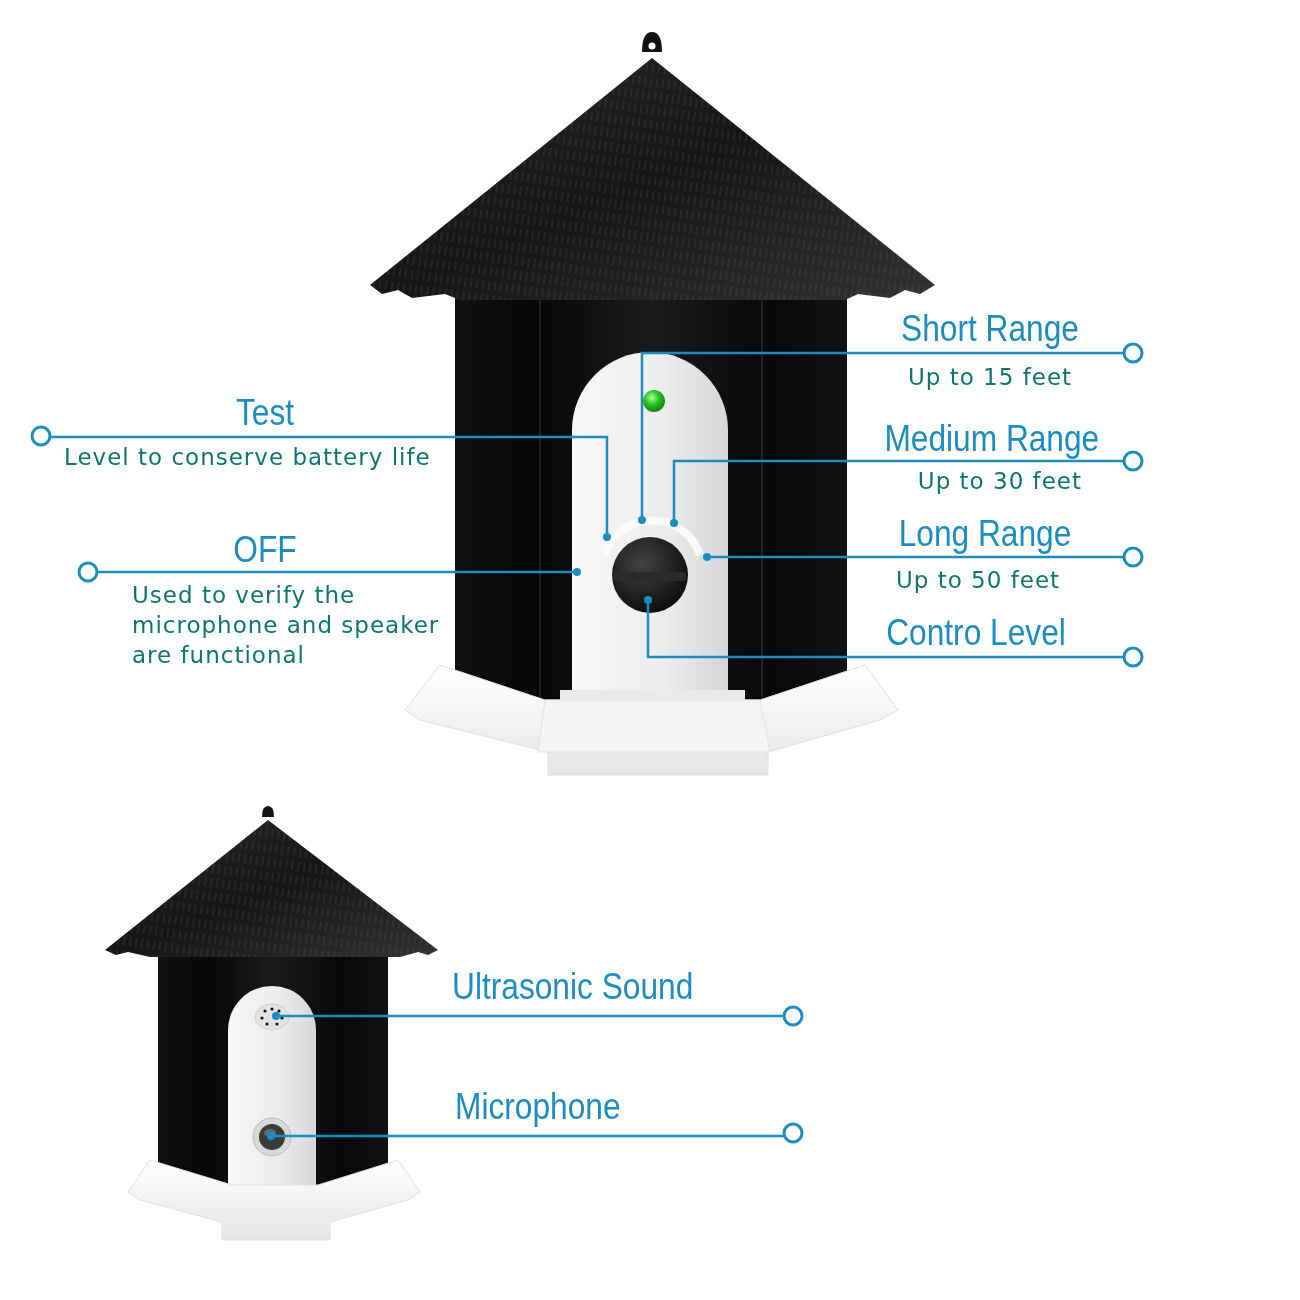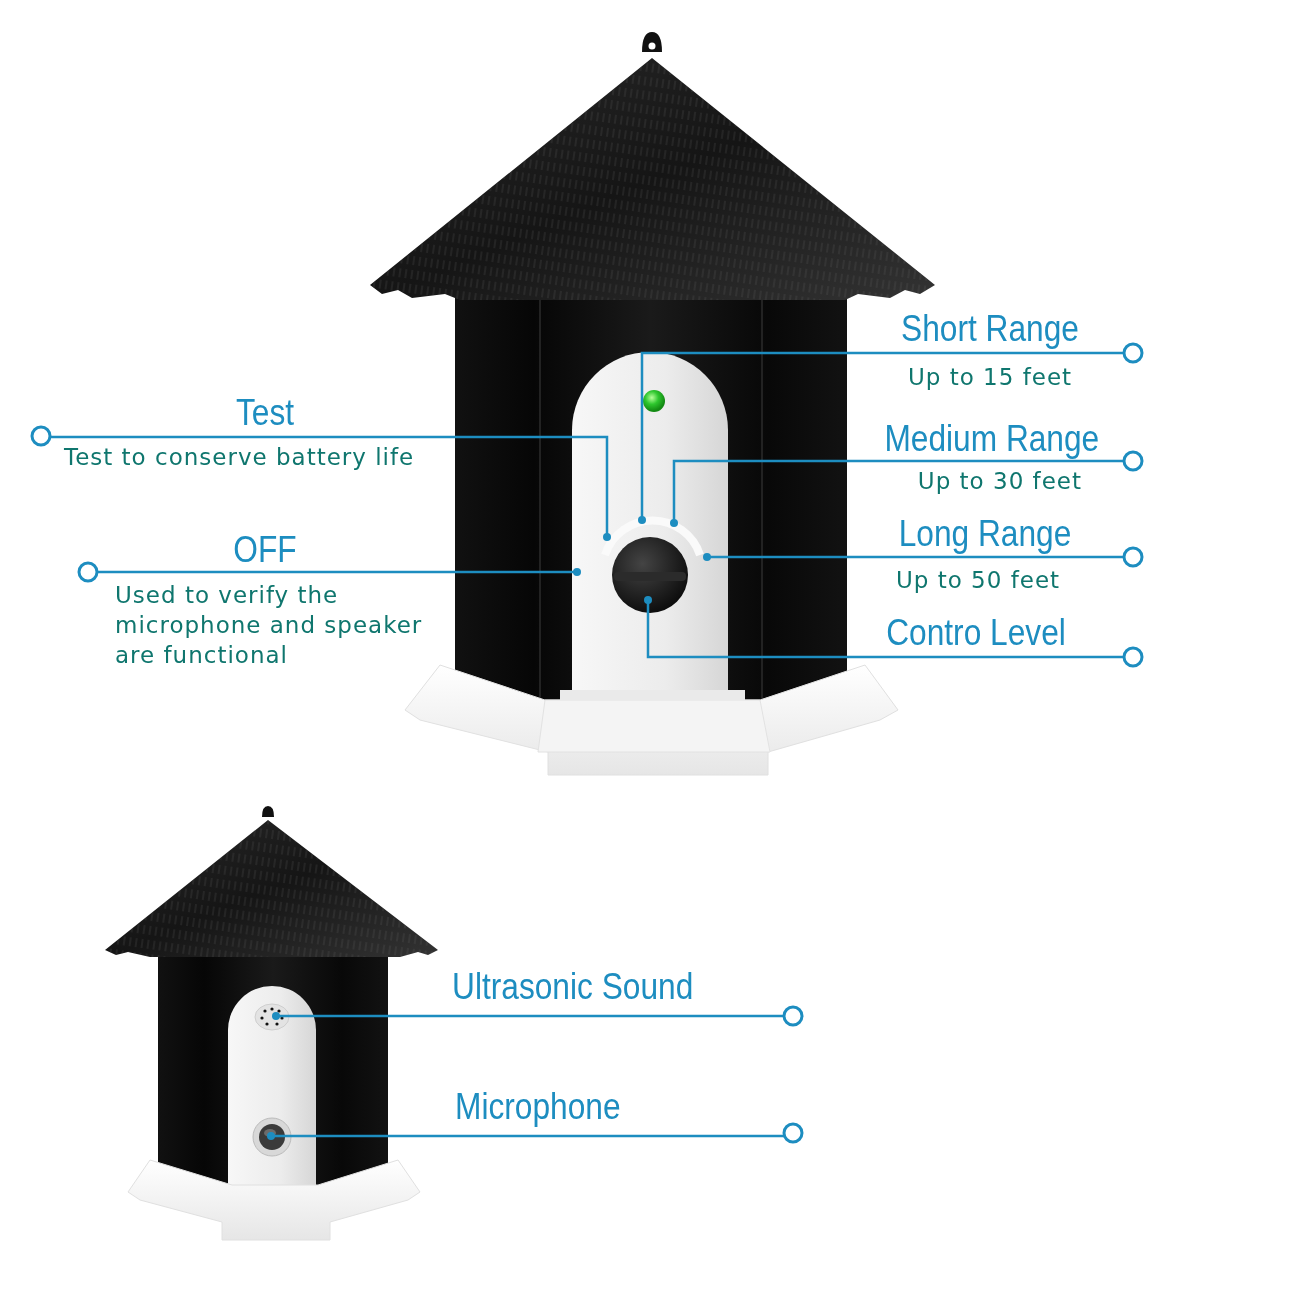--- a/index.html
+++ b/index.html
@@ -2,21 +2,21 @@
 <html><head>
 <meta charset="utf-8">
 <style>
   html, body { margin:0; padding:0; background:#ffffff; }
   body { width:1300px; height:1300px; position:relative; overflow:hidden; font-family:"Liberation Sans", sans-serif; }
   svg.art { position:absolute; left:0; top:0; width:1300px; height:1300px; }
   .label { position:absolute; white-space:nowrap; }
   .title { color:#1d8dc0; font-family:"Liberation Sans Narrow","Liberation Sans", sans-serif; font-size:36px; letter-spacing:0px; transform:scaleX(0.88); transform-origin:center; }
   .title.left { transform-origin:left center; }
   .sub { color:#0f766e; font-family:"DejaVu Sans", sans-serif; font-size:23px; letter-spacing:1px; }
-  .sub.multi { white-space:normal; line-height:30px; }
+  .sub.multi { white-space:normal; line-height:30px;margin-left:17px; }
 </style>
 </head>
 <body>
 
 <svg class="art" viewBox="0 0 1300 1300">
   <defs>
     <linearGradient id="bodyGrad" x1="0" x2="1" y1="0" y2="0">
       <stop offset="0" stop-color="#111"></stop>
       <stop offset="0.2" stop-color="#060606"></stop>
       <stop offset="0.5" stop-color="#1a1a1a"></stop>
@@ -162,19 +162,19 @@
 
 <div class="label title" style="left:870px; top:418px; width:240px; text-align:center;">Medium Range</div>
 <div class="label sub" style="left:862px; top:468px; width:220px; text-align:right;">Up to 30 feet</div>
 
 <div class="label title" style="left:875px; top:513px; width:220px; text-align:center;">Long Range</div>
 <div class="label sub" style="left:868px; top:567px; width:220px; text-align:center;">Up to 50 feet</div>
 
 <div class="label title" style="left:866px; top:612px; width:220px; text-align:center;">Contro Level</div>
 
 <div class="label title" style="left:215px; top:392px; width:100px; text-align:center;">Test</div>
-<div class="label sub" style="left:64px; top:444px;">Test to conserve battery life</div>
+<div class="label sub" style="left:64px; top:444px;">Level to conserve battery life</div>
 
 <div class="label title" style="left:210px; top:529px; width:110px; text-align:center;">OFF</div>
 <div class="label sub multi" style="left:115px; top:580px; width:340px;">Used to verify the microphone and speaker are functional</div>
 
 <div class="label title left" style="left:452px; top:966px;">Ultrasonic Sound</div>
 <div class="label title left" style="left:455px; top:1086px;">Microphone</div>
 
 </body></html>

